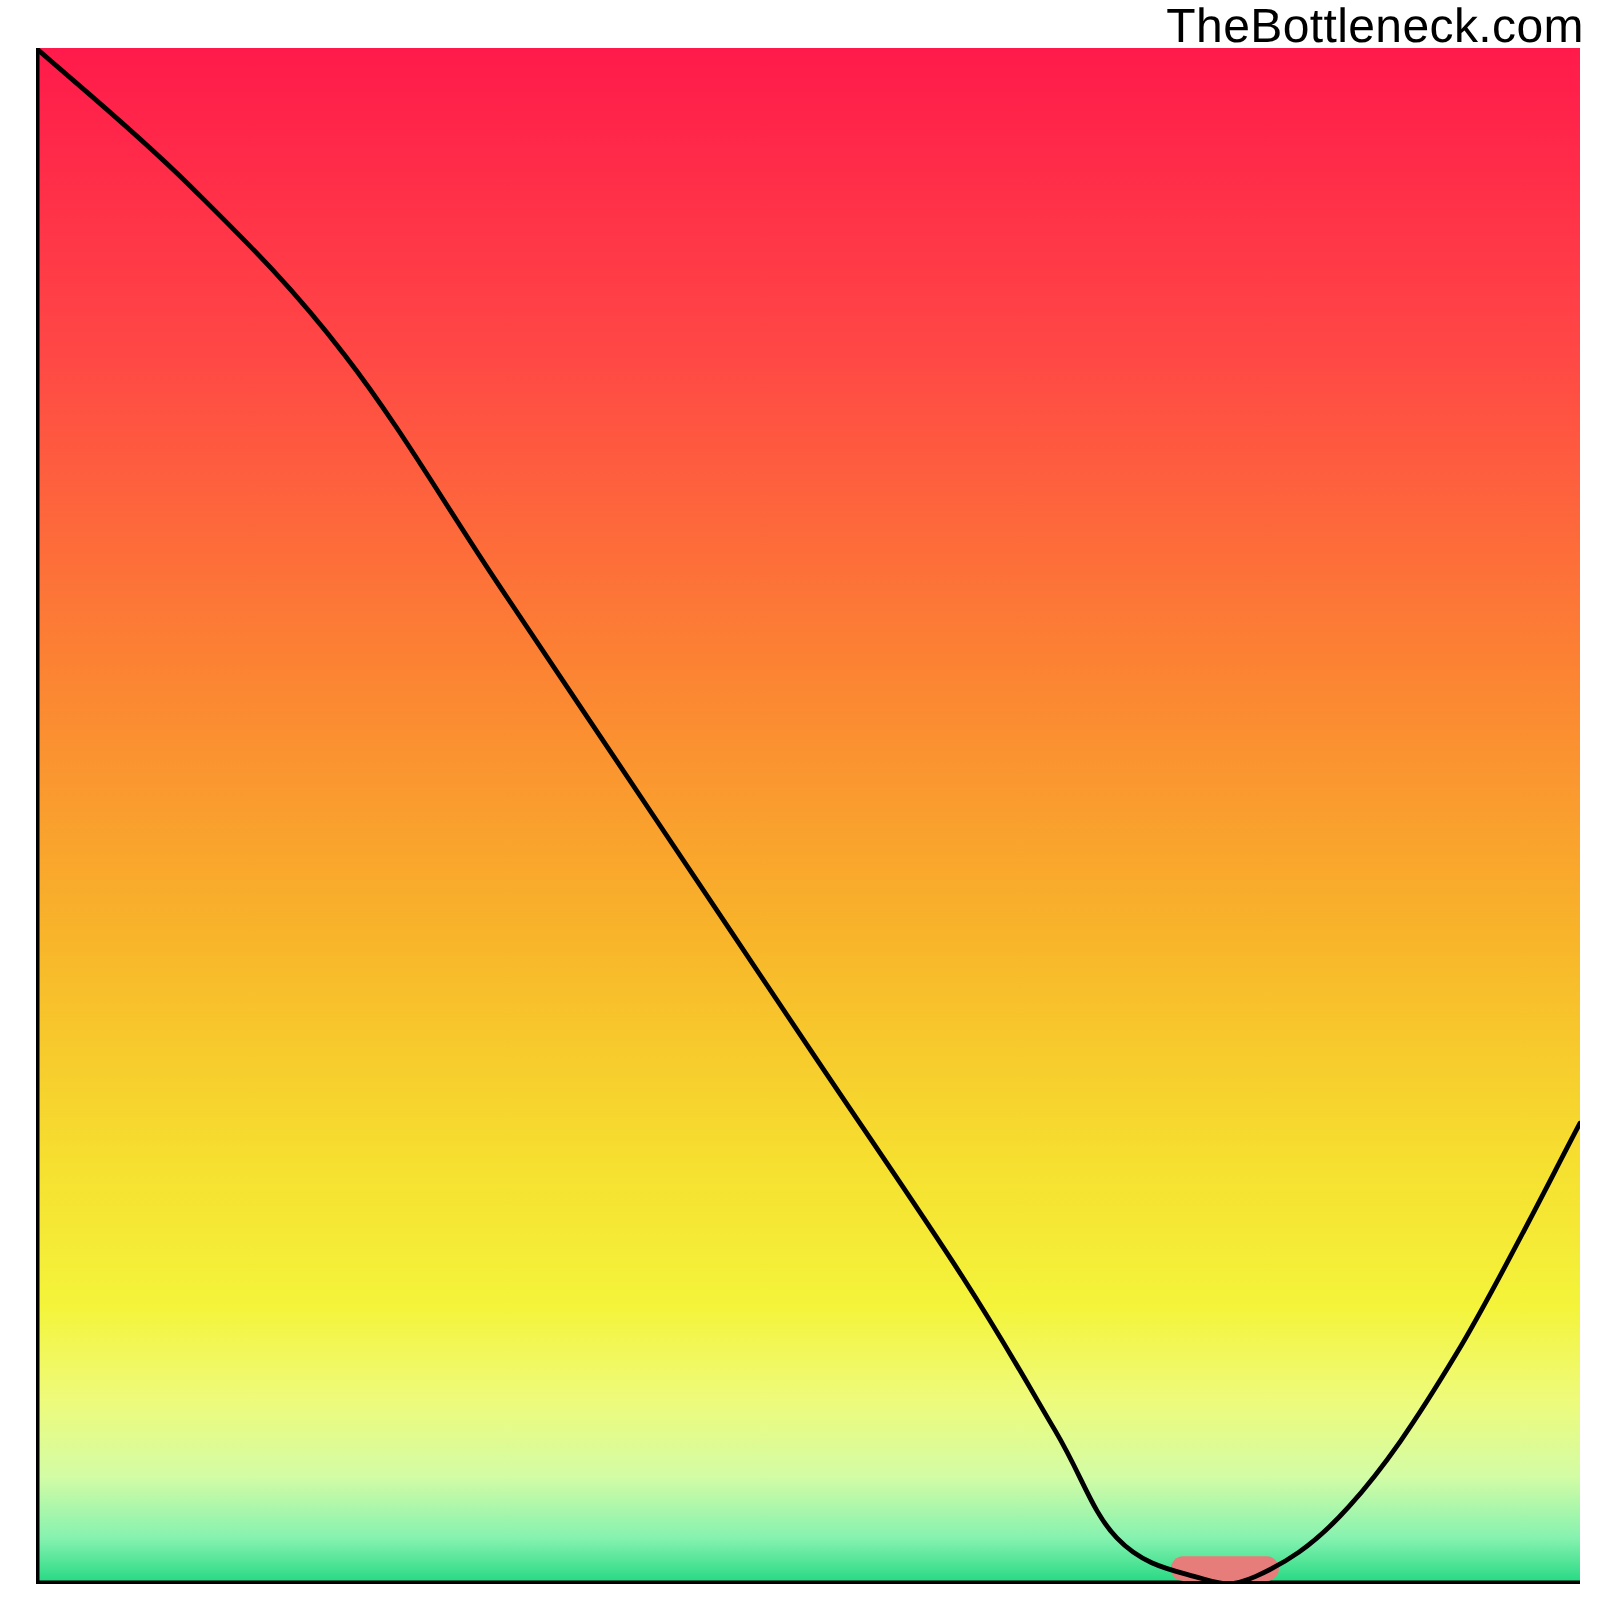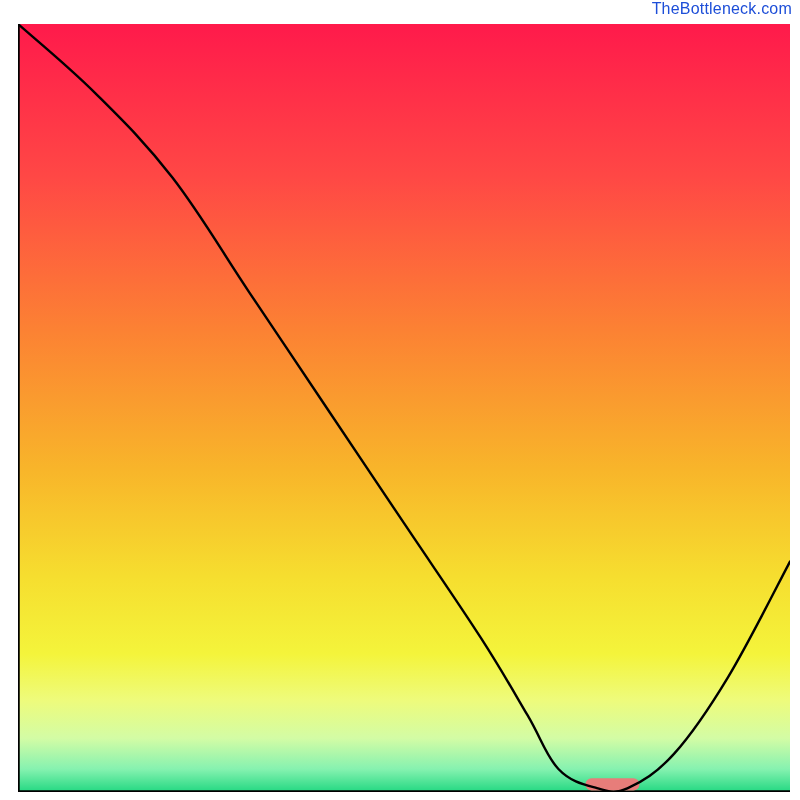--- a/index.html
+++ b/index.html
@@ -13,22 +13,22 @@
   .container {
     position: relative;
     width: 800px;
     height: 800px;
   }
   .watermark {
     position: absolute;
     top: 0px;
     right: 8px;
     font-family: Arial, Helvetica, sans-serif;
-    font-size: 16px;
-    color: #1d4ed8;
+    font-size: 24px;
+    color: #000000;
     font-weight: 500;
     letter-spacing: 0.2px;
   }
   .plot {
     position: absolute;
     left: 18px;
     top: 24px;
     width: 772px;
     height: 768px;
   }

